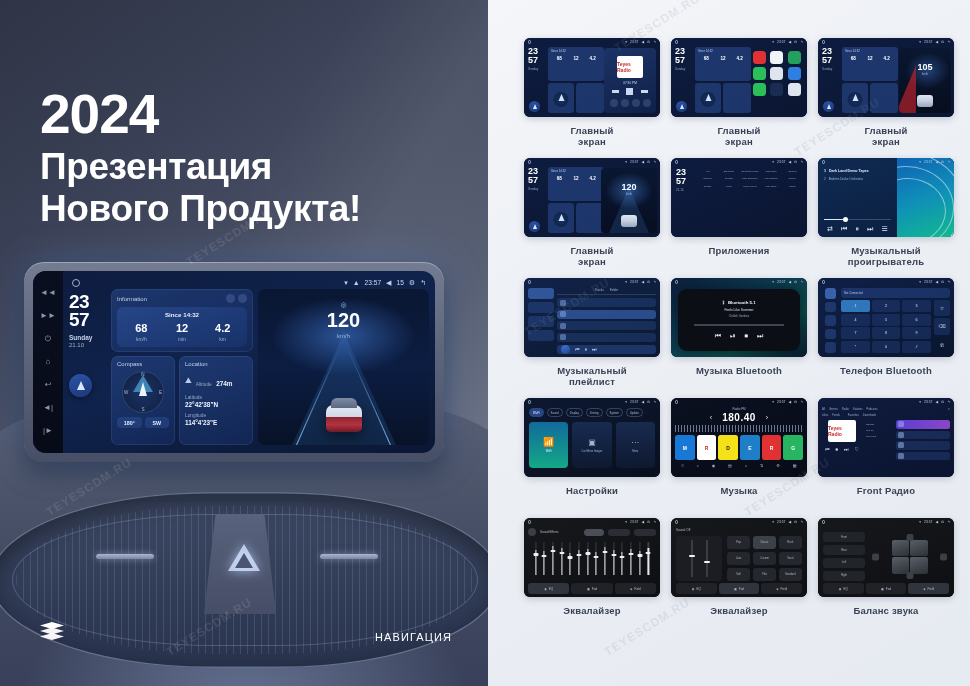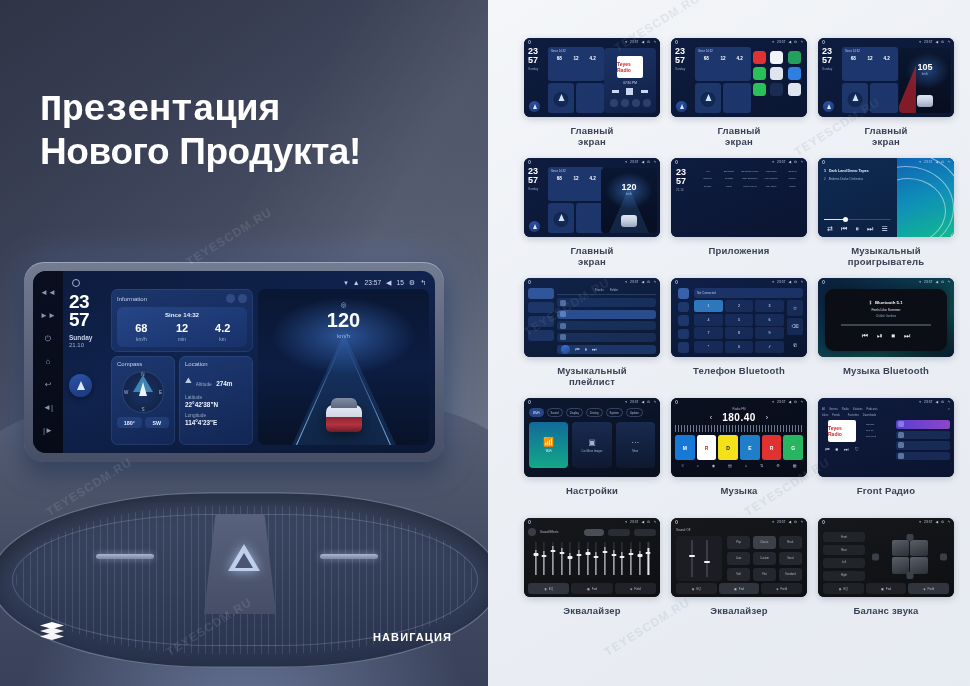--- a/index.html
+++ b/index.html
@@ -46,21 +46,21 @@
   
   .headline { position:absolute; left:40px; top:86px; }
   .hl-year {
     color:#fff; font-size:55px; font-weight:700; line-height:1.02;
     letter-spacing:-1px;
   }
   .hl-l1, .hl-l2 {
     color:#fff; font-size:37px; font-weight:700; line-height:1.12;
     letter-spacing:-.4px;
   }
-  .hl-l1 { margin-top:4px;font-family:Liberation Mono, monospace; }
+  .hl-l1 { margin-top:4px; }
 
   
   .dash {
     position:absolute; left:-22px; bottom:0; width:534px; height:430px;
   }
   .dash-body {
     position:absolute; left:0; bottom:0; width:534px; height:300px;
     background:
       radial-gradient(ellipse 62% 100% at 50% 120%, rgba(150,170,210,.55), rgba(0,0,0,0) 70%),
       linear-gradient(180deg,#5a6176 0%, #4e566c 30%, #424a62 62%, #39415a 100%);
@@ -258,21 +258,21 @@
 
   
   .layers-ico {
     position:absolute; left:40px; bottom:44px; width:24px; height:20px;
   }
   .lyr { position:absolute; left:0; width:24px; height:7px;
     background:#fff; clip-path:polygon(50% 0,100% 50%,50% 100%,0 50%); }
   .lyr.a{top:0;} .lyr.b{top:5.5px; opacity:.95;} .lyr.c{top:11px; opacity:.95;}
   .nav-label {
     position:absolute; right:36px; bottom:43px;
-    color:#fff; font-size:11px; font-weight:700; letter-spacing:1.1px;
+    color:#fff; font-size:11px; font-weight:400; letter-spacing:1.1px;
   }
 
   
   .gallery {
     position:relative; flex:1; height:686px;
     background:linear-gradient(150deg,#f4f6f9 0%, #eceff4 45%, #e6eaf1 100%);
     padding:38px 10px 10px 36px;
     overflow:hidden;
   }
   .grid {
@@ -506,20 +506,21 @@
 </head>
 <body>
 
 <div class="page">
 
   <section class="hero">
     <div class="hero-sheen"></div>
 
 
     <div class="headline">
+      <div class="hl-year">2024</div>
       <div class="hl-l1">Презентация</div>
       <div class="hl-l2">Нового Продукта!</div>
     </div>
 
     <div class="dash">
       <div class="dash-body"></div>
 
       <div class="vent">
         <div class="vent-slats"></div>
         <div class="vent-tab l"></div>
@@ -1006,20 +1007,54 @@
           </div>
         </div>
         <div class="cap">
           <div>Музыкальный</div>
           <div>плейлист</div>
         </div>
       </div>
 
       <div class="cell">
         <div class="thumb">
+          <div class="scr-btm">
+            <div class="btm-panel">
+              <div class="btm-t1">
+                <span>ᛒ</span>
+                <span>Bluetooth 5.1</span>
+              </div>
+              <div class="btm-t2">Feels Like Summer</div>
+              <div class="btm-t3">Childish Gambino</div>
+              <div class="btm-bar"></div>
+              <div class="btm-ctrls">
+                <span>⏮</span>
+                <span>⏯</span>
+                <span>⏹</span>
+                <span>⏭</span>
+              </div>
+            </div>
+          </div>
+          <div class="tb">
+            <span class="dot"></span>
+              <span class="sp"></span>
+            <span>▾</span>
+              <span>23:57</span>
+            <span>◀</span>
+              <span>⚙</span>
+              <span>↰</span>
+          </div>
+        </div>
+        <div class="cap">
+          <div>Музыка Bluetooth</div>
+        </div>
+      </div>
+
+      <div class="cell">
+        <div class="thumb">
           <div class="scr-bt">
             <div class="bt-side">
               <i></i>
               <i></i>
               <i></i>
               <i></i>
               <i></i>
             </div>
             <div class="bt-main">
               <div class="bt-field">Not Connected</div>
@@ -1056,54 +1091,20 @@
               <span>↰</span>
           </div>
         </div>
         <div class="cap">
           <div>Телефон Bluetooth</div>
         </div>
       </div>
 
       <div class="cell">
         <div class="thumb">
-          <div class="scr-btm">
-            <div class="btm-panel">
-              <div class="btm-t1">
-                <span>ᛒ</span>
-                <span>Bluetooth 5.1</span>
-              </div>
-              <div class="btm-t2">Feels Like Summer</div>
-              <div class="btm-t3">Childish Gambino</div>
-              <div class="btm-bar"></div>
-              <div class="btm-ctrls">
-                <span>⏮</span>
-                <span>⏯</span>
-                <span>⏹</span>
-                <span>⏭</span>
-              </div>
-            </div>
-          </div>
-          <div class="tb">
-            <span class="dot"></span>
-              <span class="sp"></span>
-            <span>▾</span>
-              <span>23:57</span>
-            <span>◀</span>
-              <span>⚙</span>
-              <span>↰</span>
-          </div>
-        </div>
-        <div class="cap">
-          <div>Музыка Bluetooth</div>
-        </div>
-      </div>
-
-      <div class="cell">
-        <div class="thumb">
           <div class="scr-set">
             <div class="set-chips">
               <span class="on">Wi-Fi</span>
               <span>Sound</span>
               <span>Display</span>
               <span>Driving</span>
               <span>System</span>
               <span>Update</span>
             </div>
             <div class="set-tiles">

